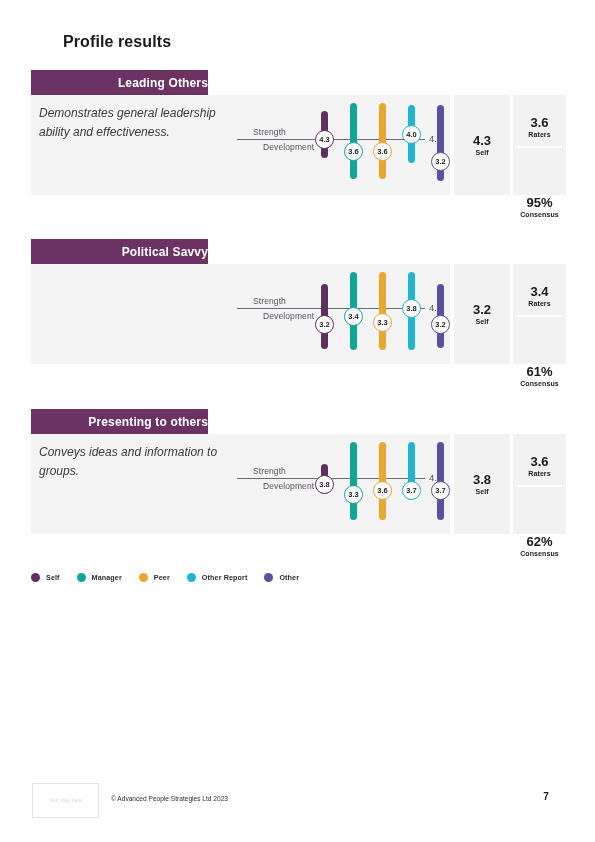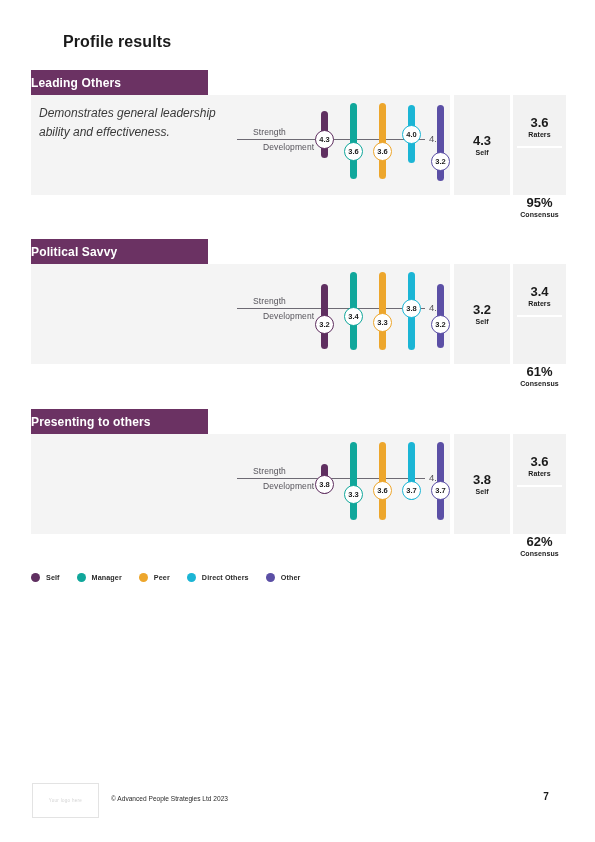--- a/index.html
+++ b/index.html
@@ -37,21 +37,21 @@
   .section { position: absolute; left: 31px; width: 535px; }
   .sec-header {
     position: absolute;
     left: 0;
     top: 0;
     width: 177px;
     height: 25px;
     background: #6b3263;
     display: flex;
     align-items: center;
-    justify-content: flex-start;
+    justify-content: flex-end;
   }
   .sec-header-label {
     color: #ffffff;
     font-size: 12px;
     font-weight: bold;
     letter-spacing: 0.15px;
   }
   .sec-notch {
     position: absolute;
     left: 83px;
@@ -272,20 +272,21 @@
           </div>
         </div>
       </div>
       <div class="section" style="top: 409px;">
         <div class="sec-header">
           <span class="sec-header-label">Presenting to others</span>
         </div>
         <div class="sec-notch"></div>
         <div class="sec-body">
           <div class="panel-main">
+            <div class="desc">Conveys ideas and information to groups.</div>
             <div class="chart">
               <div class="axis-line" style="top: 44px;"></div>
               <div class="axis-cap axis-strength" style="top: 32px;">Strength</div>
               <div class="axis-cap axis-development" style="top: 47px;">Development</div>
               <div class="axis-value" style="top: 38px;">4.5</div>
               <div class="bar" style="left: 90px; top: 30px; height: 30px; background: rgb(95, 47, 96);"></div>
               <div class="bubble" style="left: 84px; top: 41px; border-color: rgb(95, 47, 96);">3.8</div>
               <div class="bar" style="left: 119px; top: 8px; height: 78px; background: rgb(16, 167, 155);"></div>
               <div class="bubble" style="left: 113px; top: 51px; border-color: rgb(16, 167, 155);">3.3</div>
               <div class="bar" style="left: 148px; top: 8px; height: 78px; background: rgb(237, 166, 44);"></div>
@@ -323,21 +324,21 @@
       <div class="legend-item">
         <span class="legend-dot" style="background: rgb(16, 167, 155);"></span>
         <span class="legend-label">Manager</span>
       </div>
       <div class="legend-item">
         <span class="legend-dot" style="background: rgb(237, 166, 44);"></span>
         <span class="legend-label">Peer</span>
       </div>
       <div class="legend-item">
         <span class="legend-dot" style="background: rgb(27, 181, 213);"></span>
-        <span class="legend-label">Direct Others</span>
+        <span class="legend-label">Other Report</span>
       </div>
       <div class="legend-item">
         <span class="legend-dot" style="background: rgb(91, 79, 165);"></span>
         <span class="legend-label">Other</span>
       </div>
     </div>
 
   <div class="logo-box">
     <span class="logo-text">Your logo here</span>
   </div>

